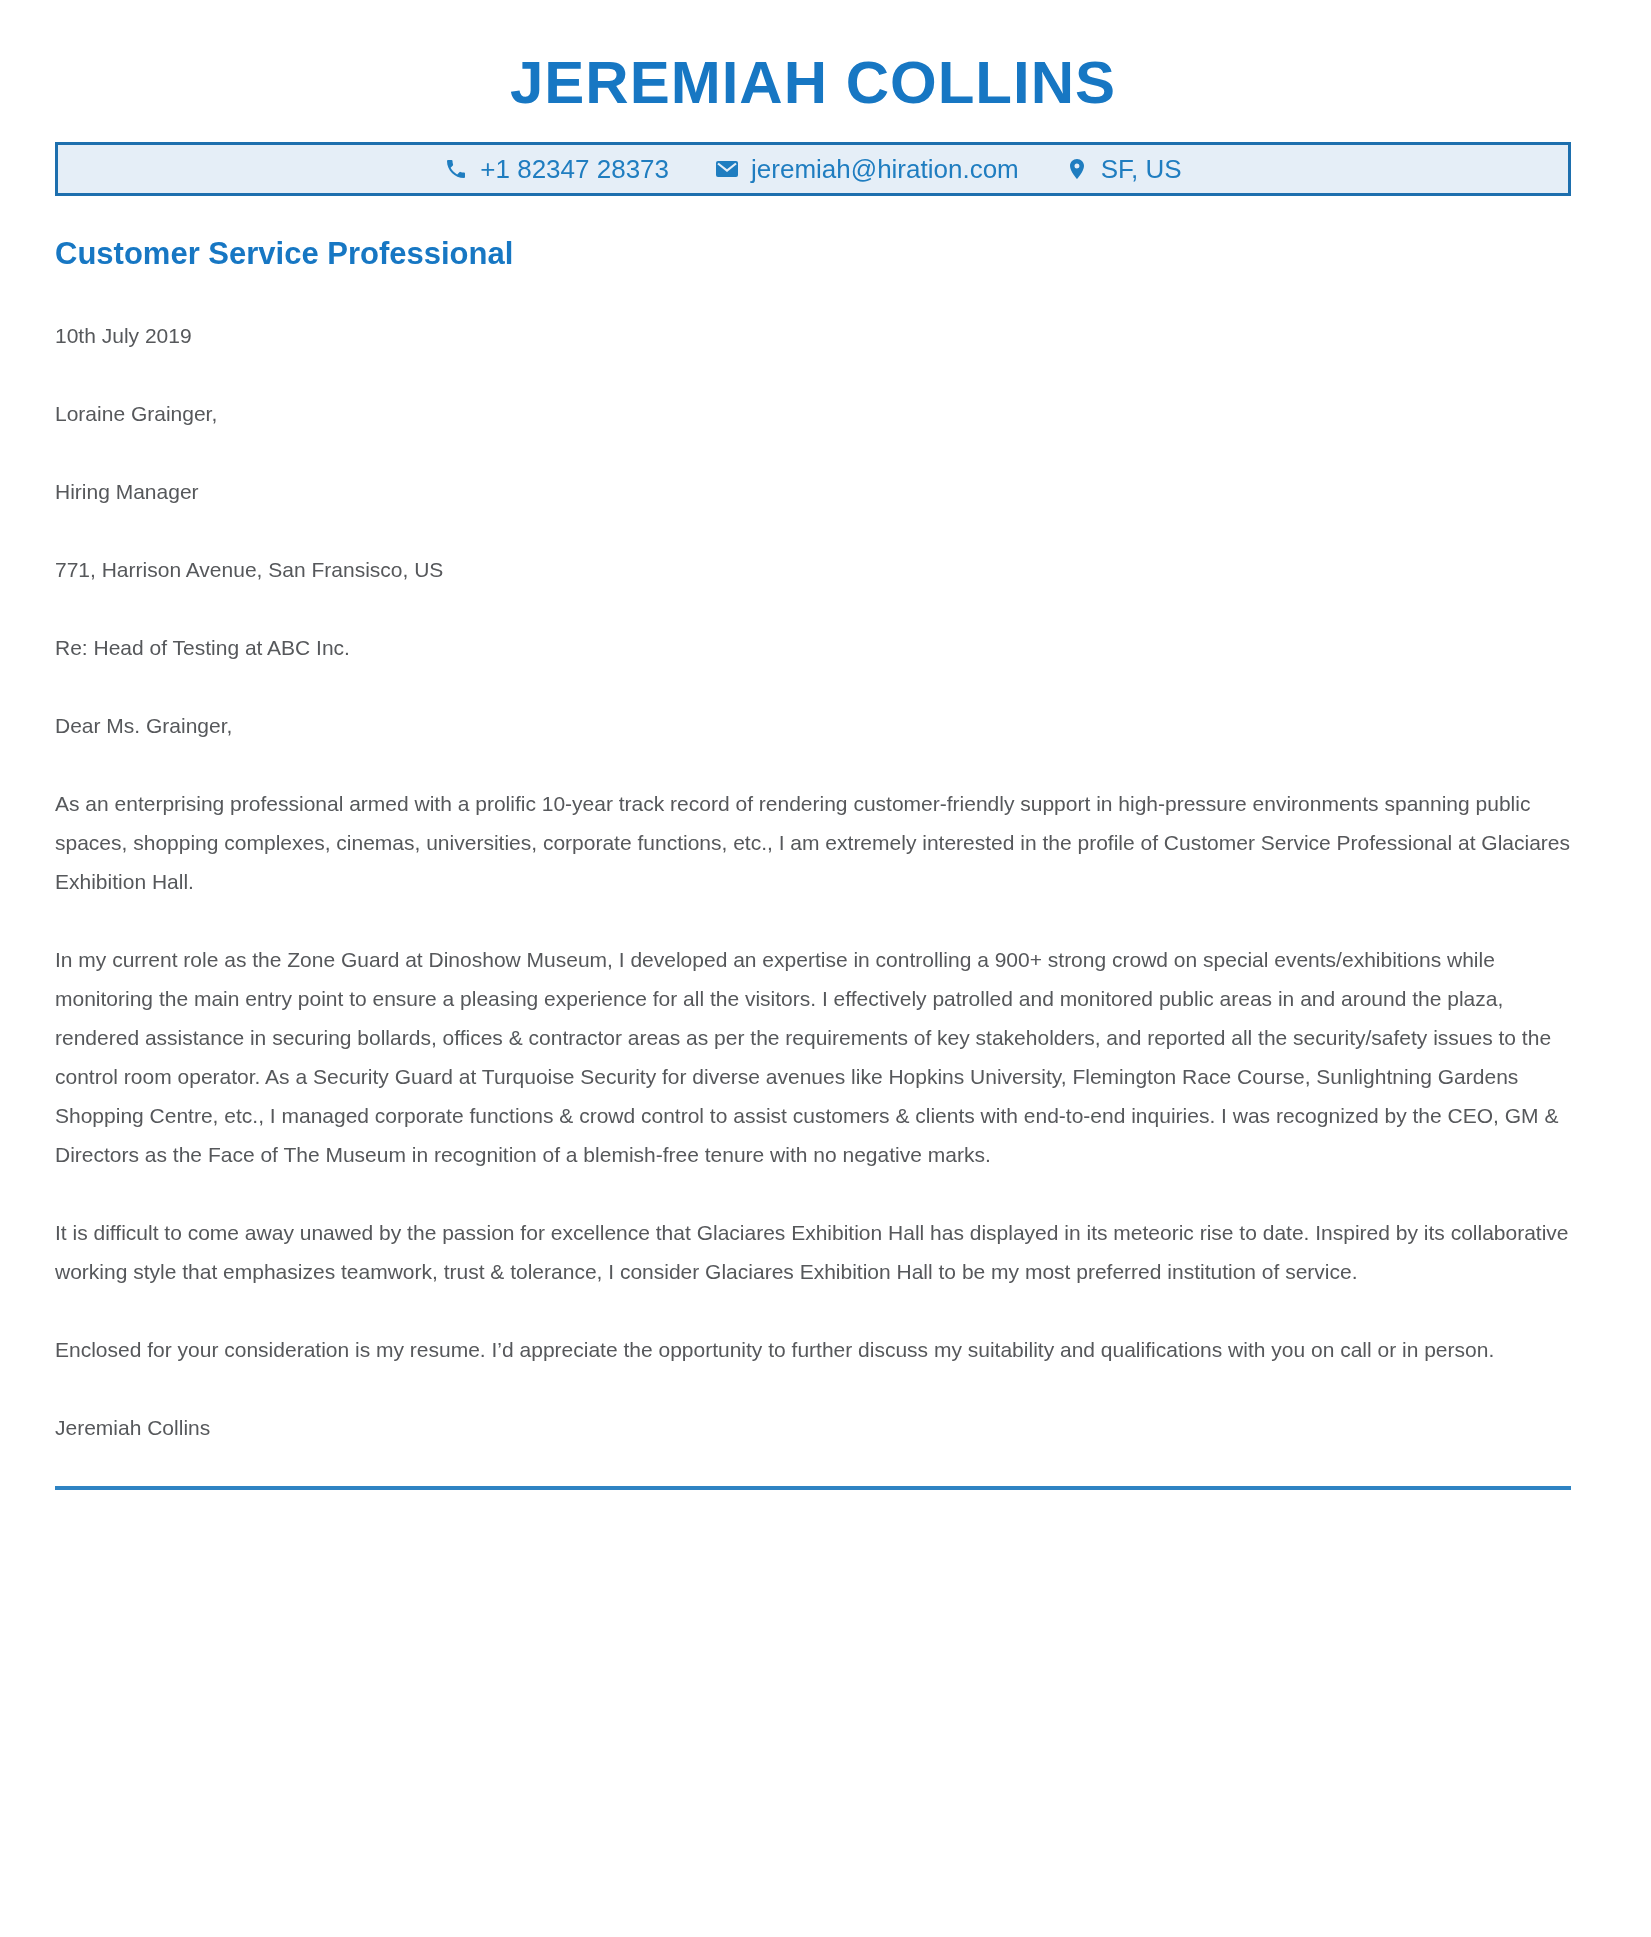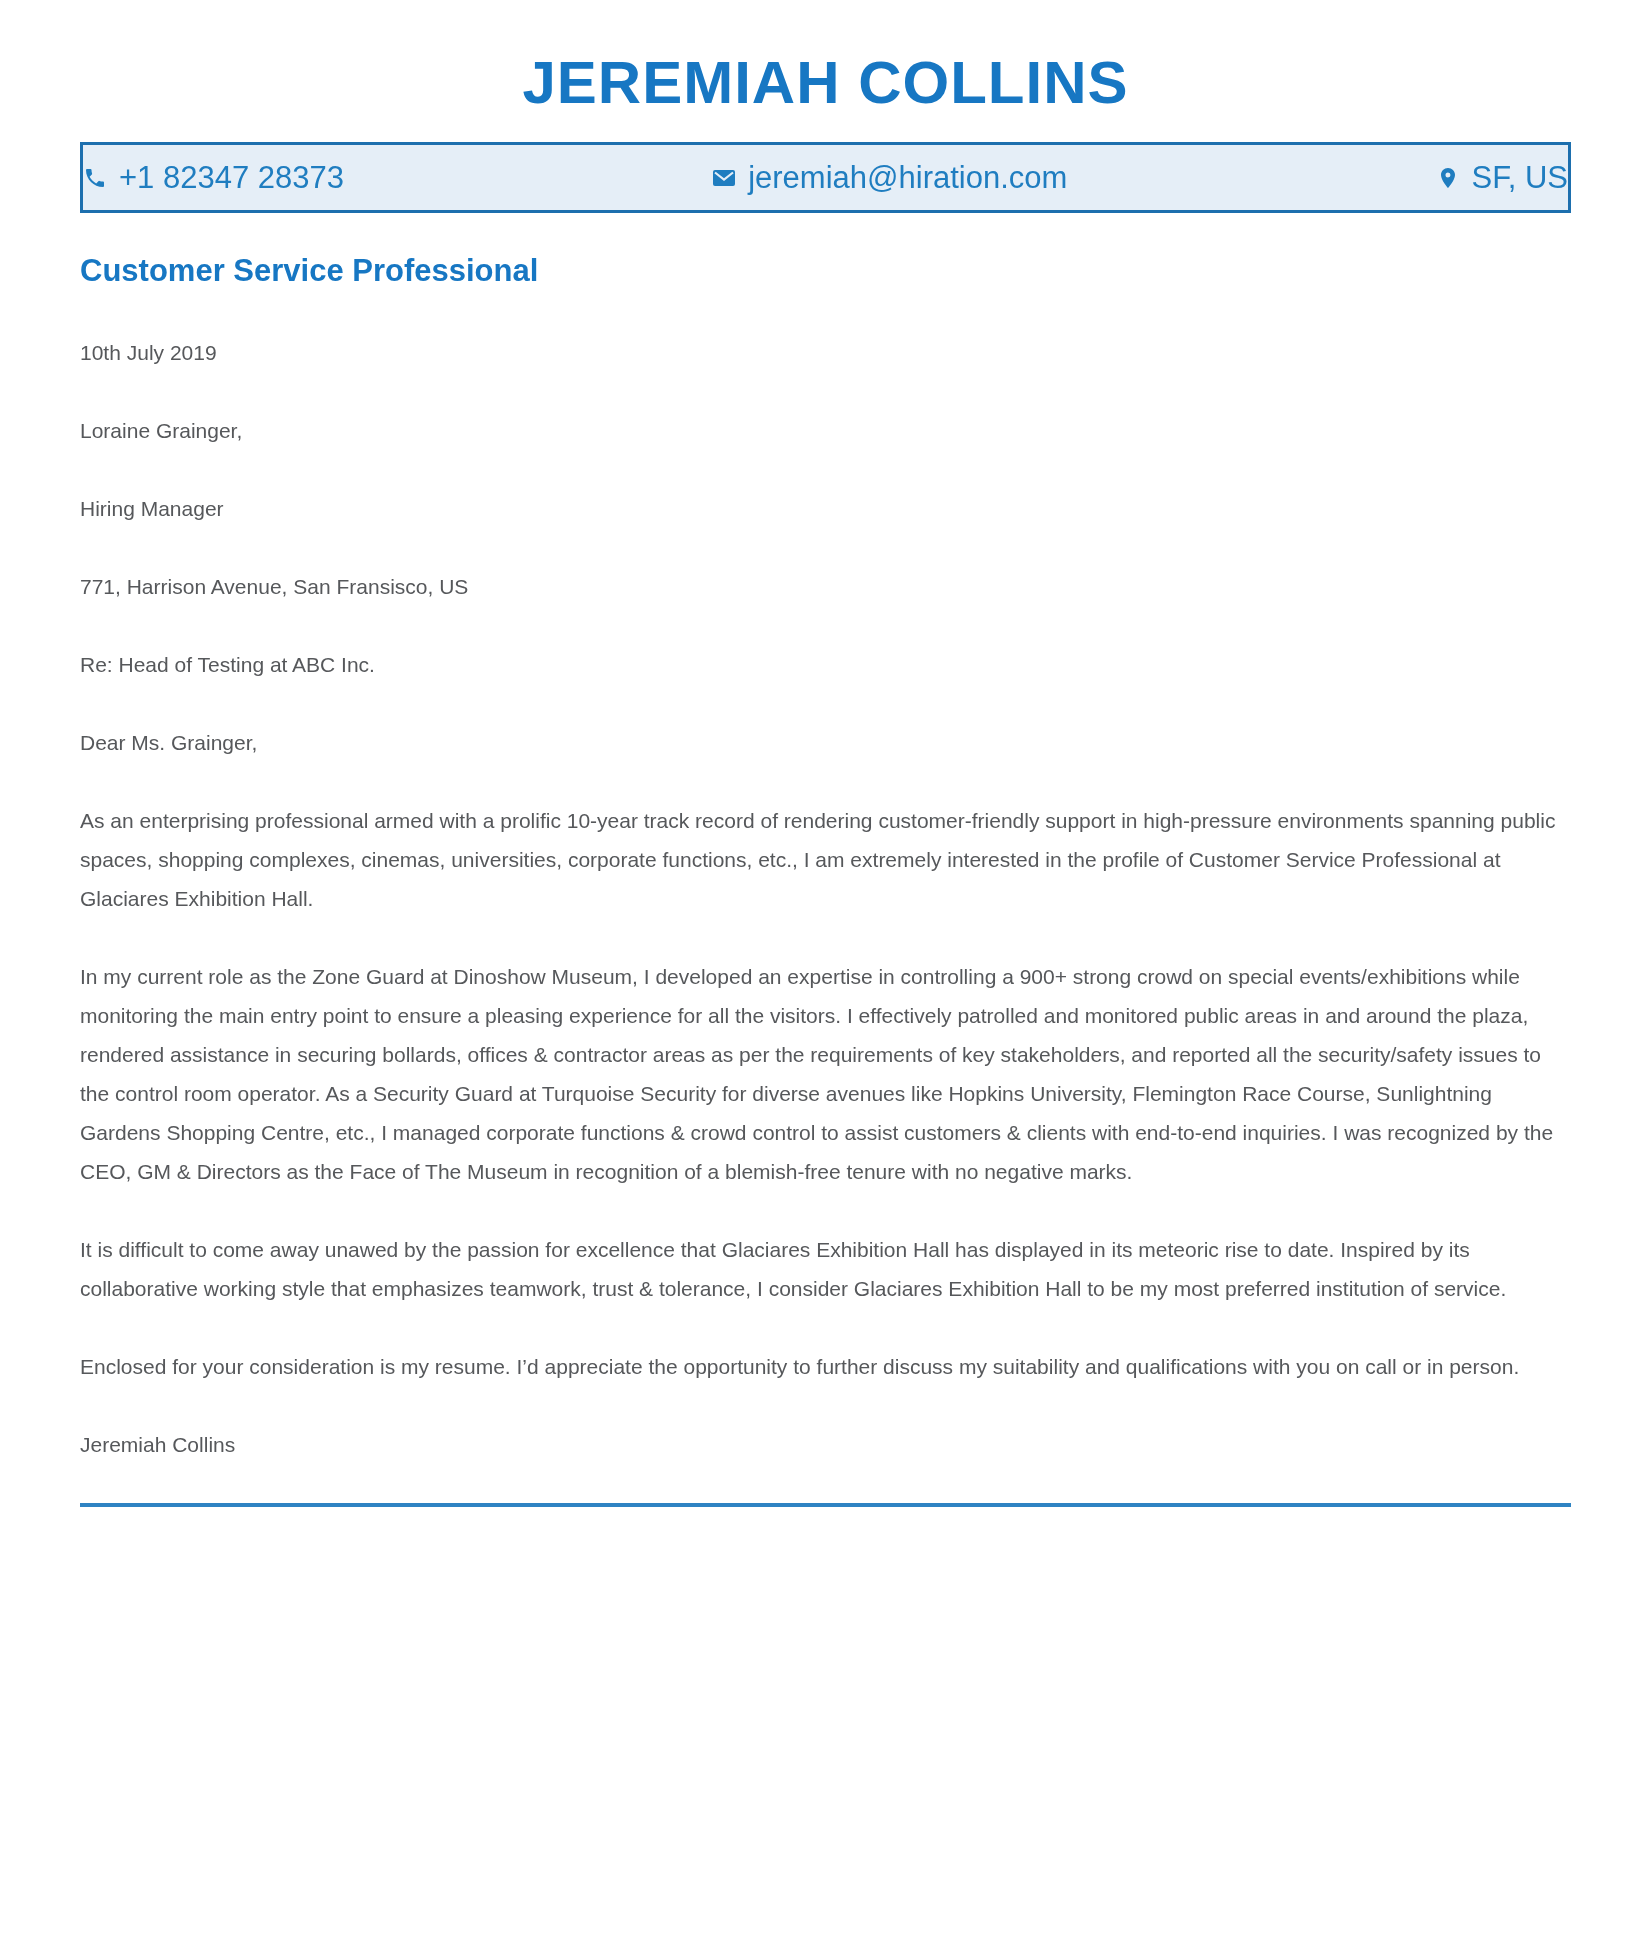--- a/index.html
+++ b/index.html
@@ -15,42 +15,42 @@
   html, body {
     background: var(--page-bg);
   }
   body {
     width: 1651px;
     min-height: 1937px;
     font-family: "Liberation Sans", "DejaVu Sans", sans-serif;
     position: relative;
   }
   .page {
-    padding: 50px 80px 0 80px;
+    padding: 50px 80px 0 55px;
     width: 100%;
   }
   .name {
     text-align: center;
     color: var(--accent);
     font-size: 60px;
     font-weight: 700;
     letter-spacing: 1px;
     line-height: 1.1;
   }
   .contact-bar {
     margin-top: 26px;
     border: 3px solid var(--bar-border);
     background: var(--bar-bg);
-    height: 71px;
+    height: 54px;
     display: flex;
     align-items: center;
-    justify-content: space-between;
+    justify-content: center;
     gap: 46px;
     color: var(--contact-text);
-    font-size: 31px;
+    font-size: 26px;
   }
   .contact-item {
     display: flex;
     align-items: center;
     gap: 12px;
     white-space: nowrap;
   }
   .contact-item .icon {
     display: inline-flex;
     width: 24px;

